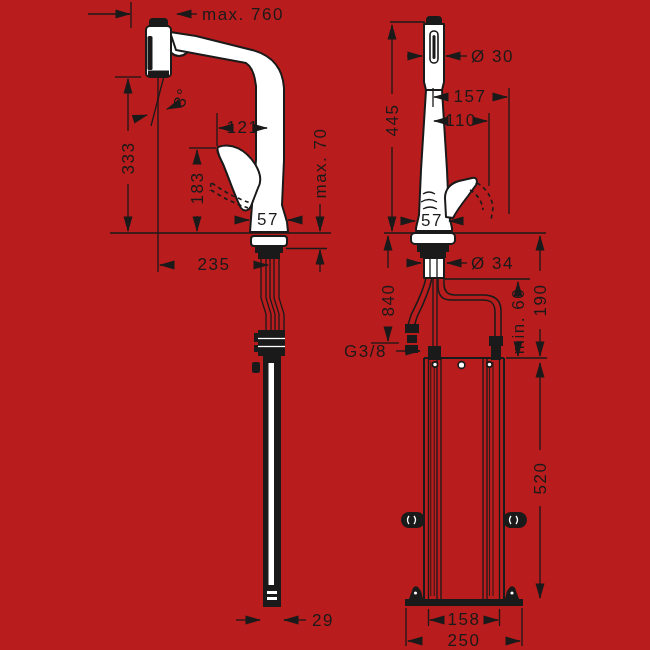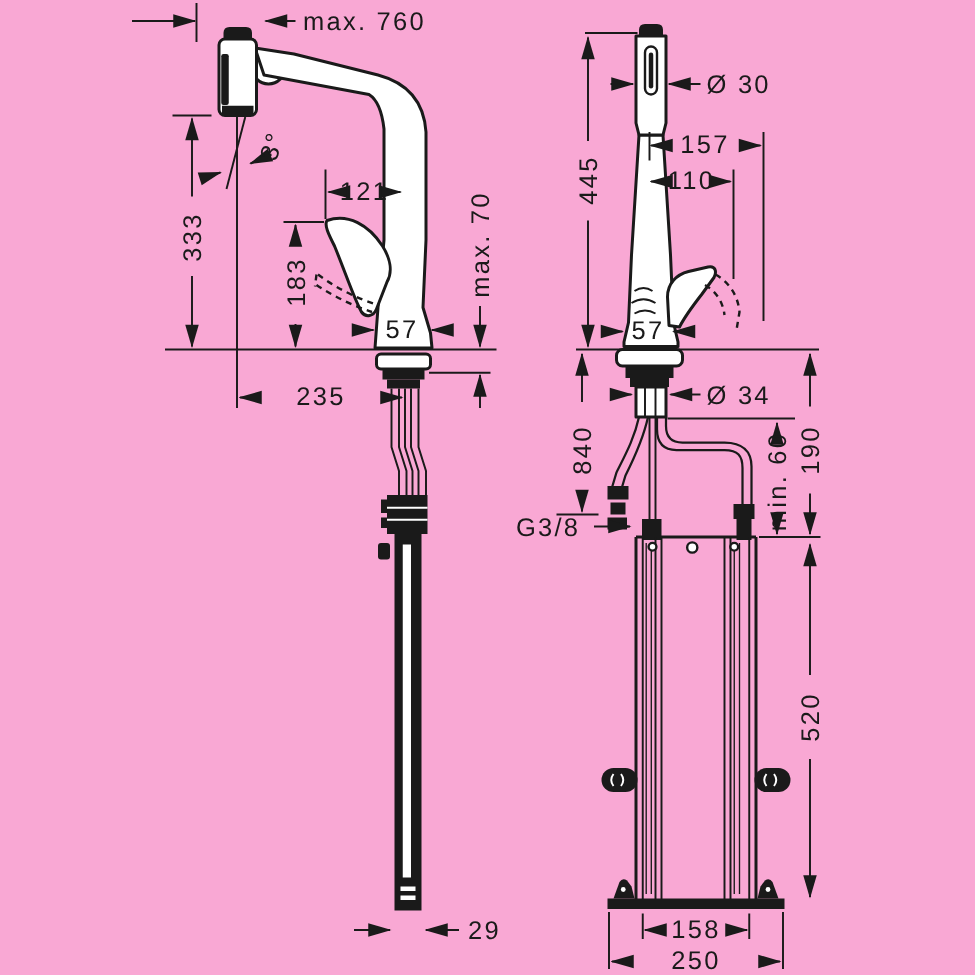--- a/index.html
+++ b/index.html
@@ -1,16 +1,16 @@
 <!DOCTYPE html>
 <html><head>
 <meta charset="utf-8">
 <style>
   html,body{margin:0;padding:0;background:#ffffff;}
-  .stage{width:650px;height:650px;position:relative;background:#f9a8d4;overflow:hidden;}
+  .stage{width:650px;height:650px;position:relative;background:#b91c1c;overflow:hidden;}
   svg{display:block;}
   text{font-family:"Liberation Sans","DejaVu Sans",sans-serif;font-size:17px;fill:#1a1a1a;letter-spacing:1.5px;}
   .ln{stroke:#1a1a1a;stroke-width:1.3;fill:none;}
   .ln2{stroke:#1a1a1a;stroke-width:2;fill:none;}
   .thin{stroke:#1a1a1a;stroke-width:0.9;fill:none;}
   .body{fill:#ffffff;stroke:#1a1a1a;stroke-width:2;stroke-linejoin:round;}
   .solid{fill:#1a1a1a;stroke:none;}
   .dash{stroke:#1a1a1a;stroke-width:1.6;fill:none;stroke-dasharray:4 3.5;}
   .wmark{stroke:#ffffff;stroke-width:1.3;fill:none;}
 </style>

